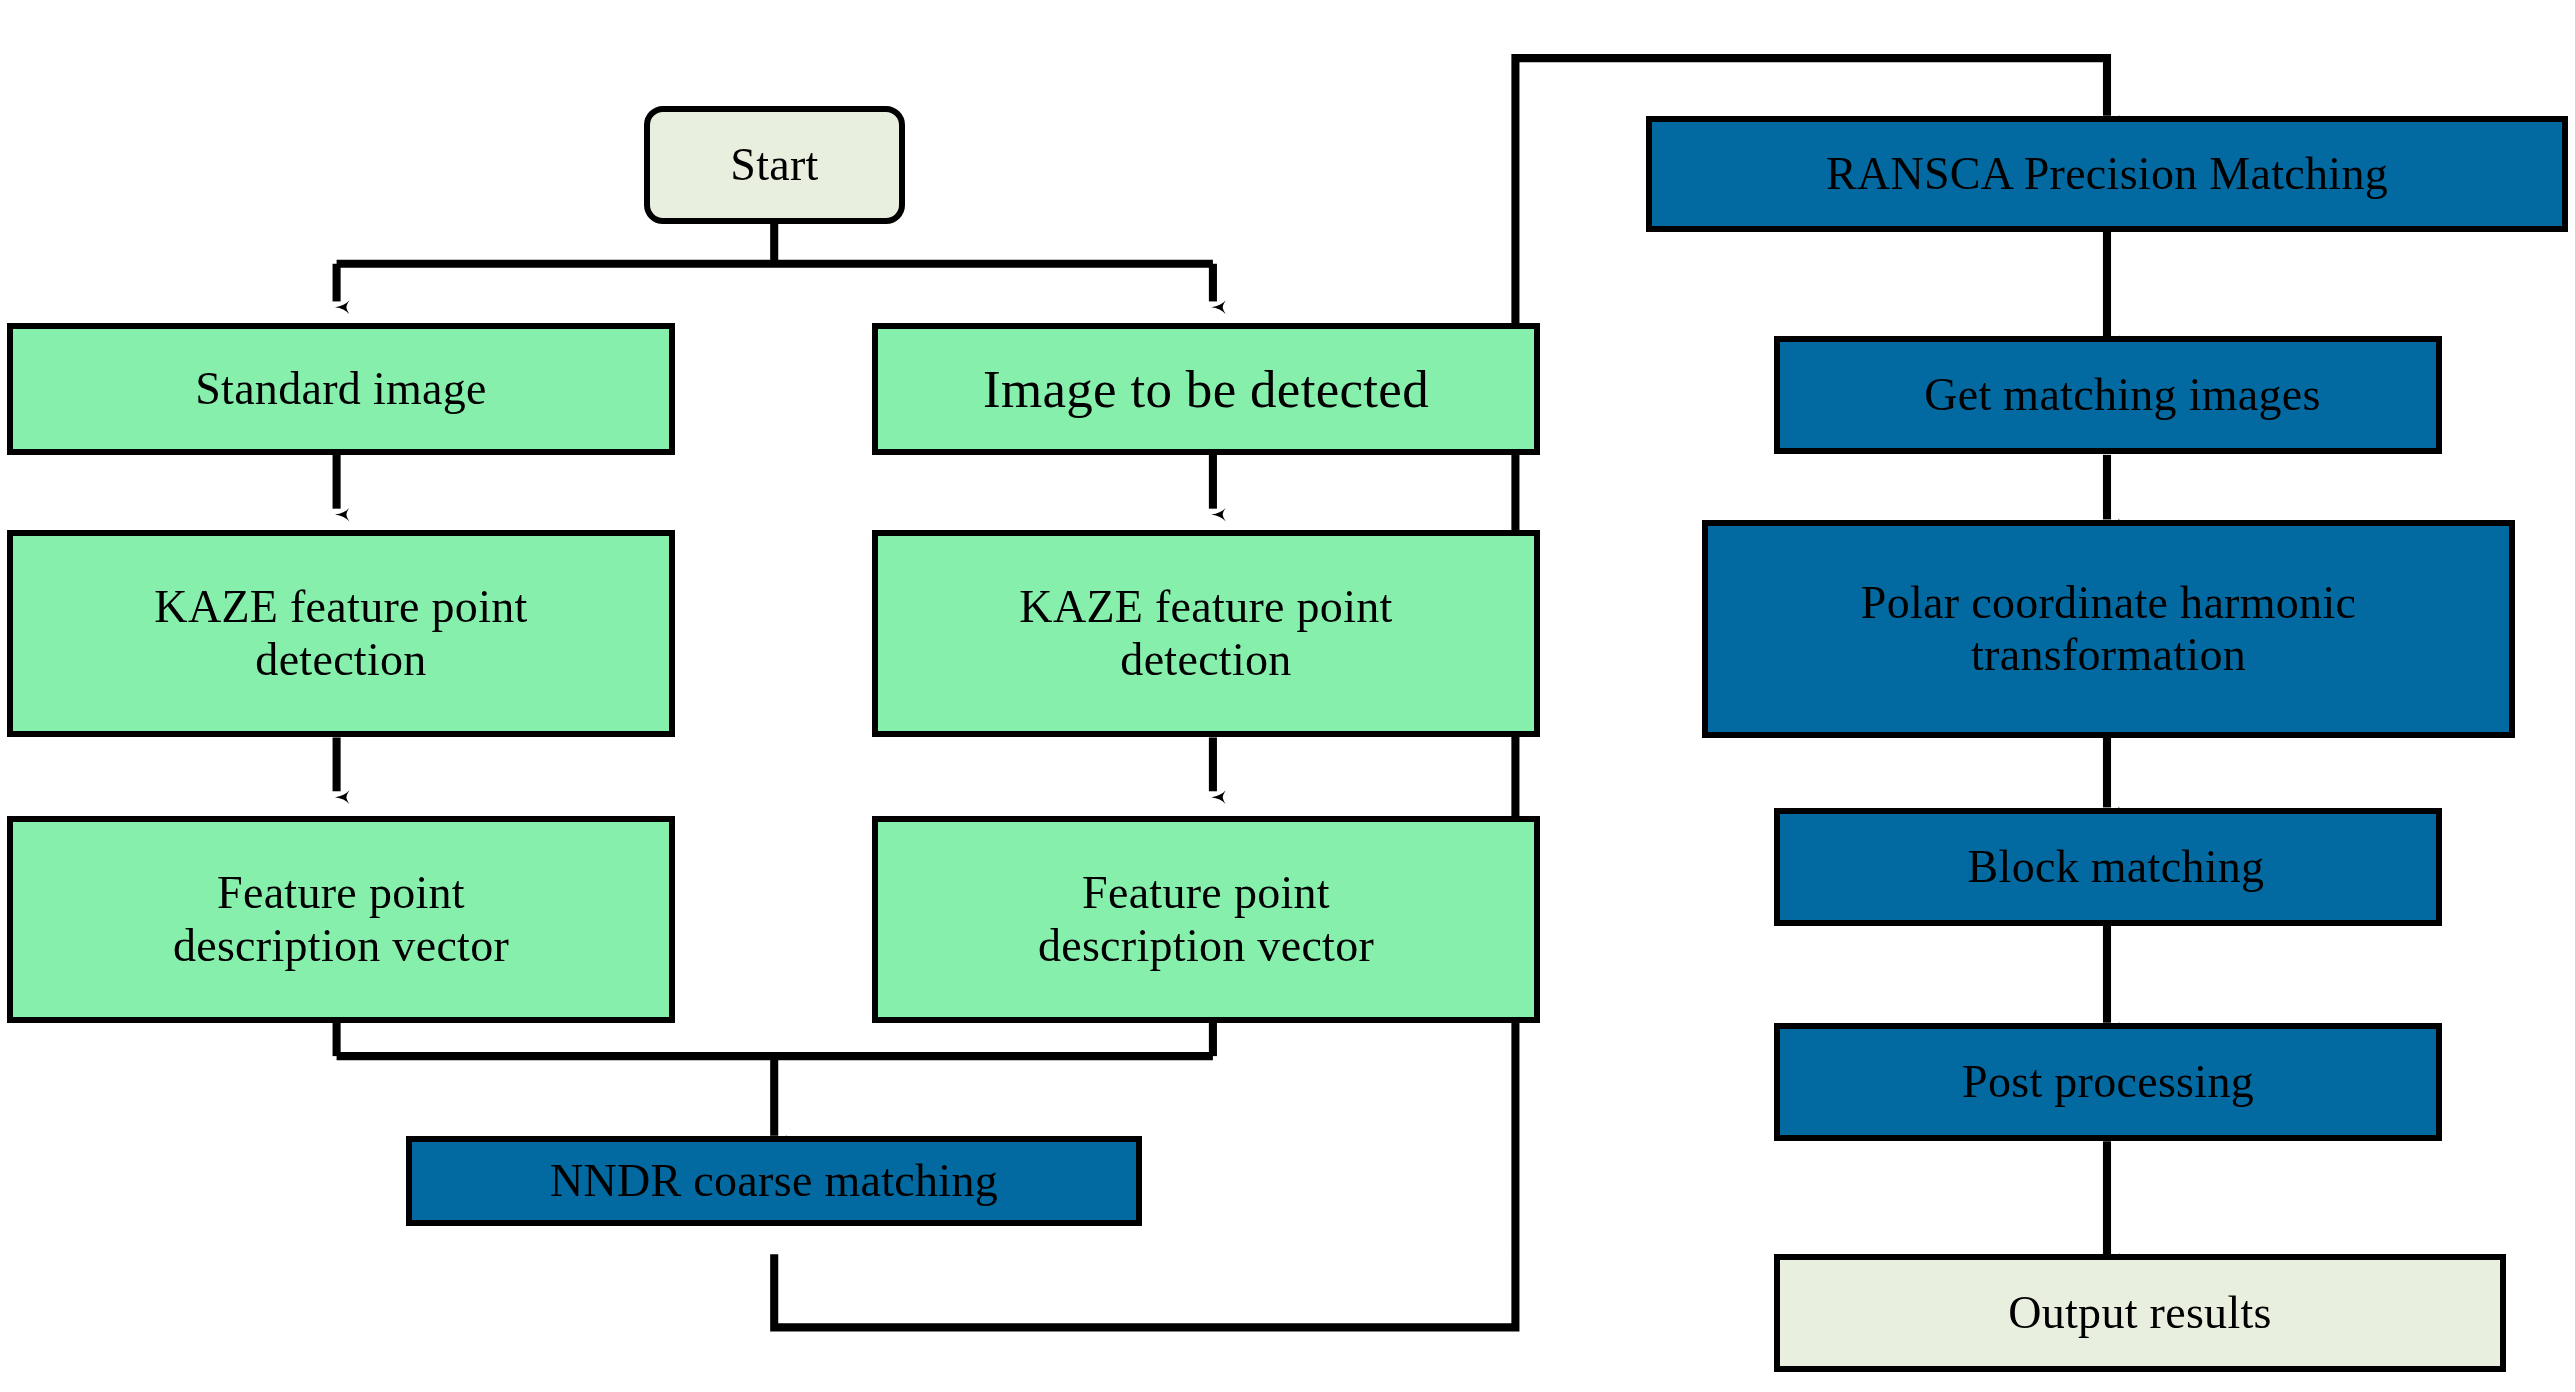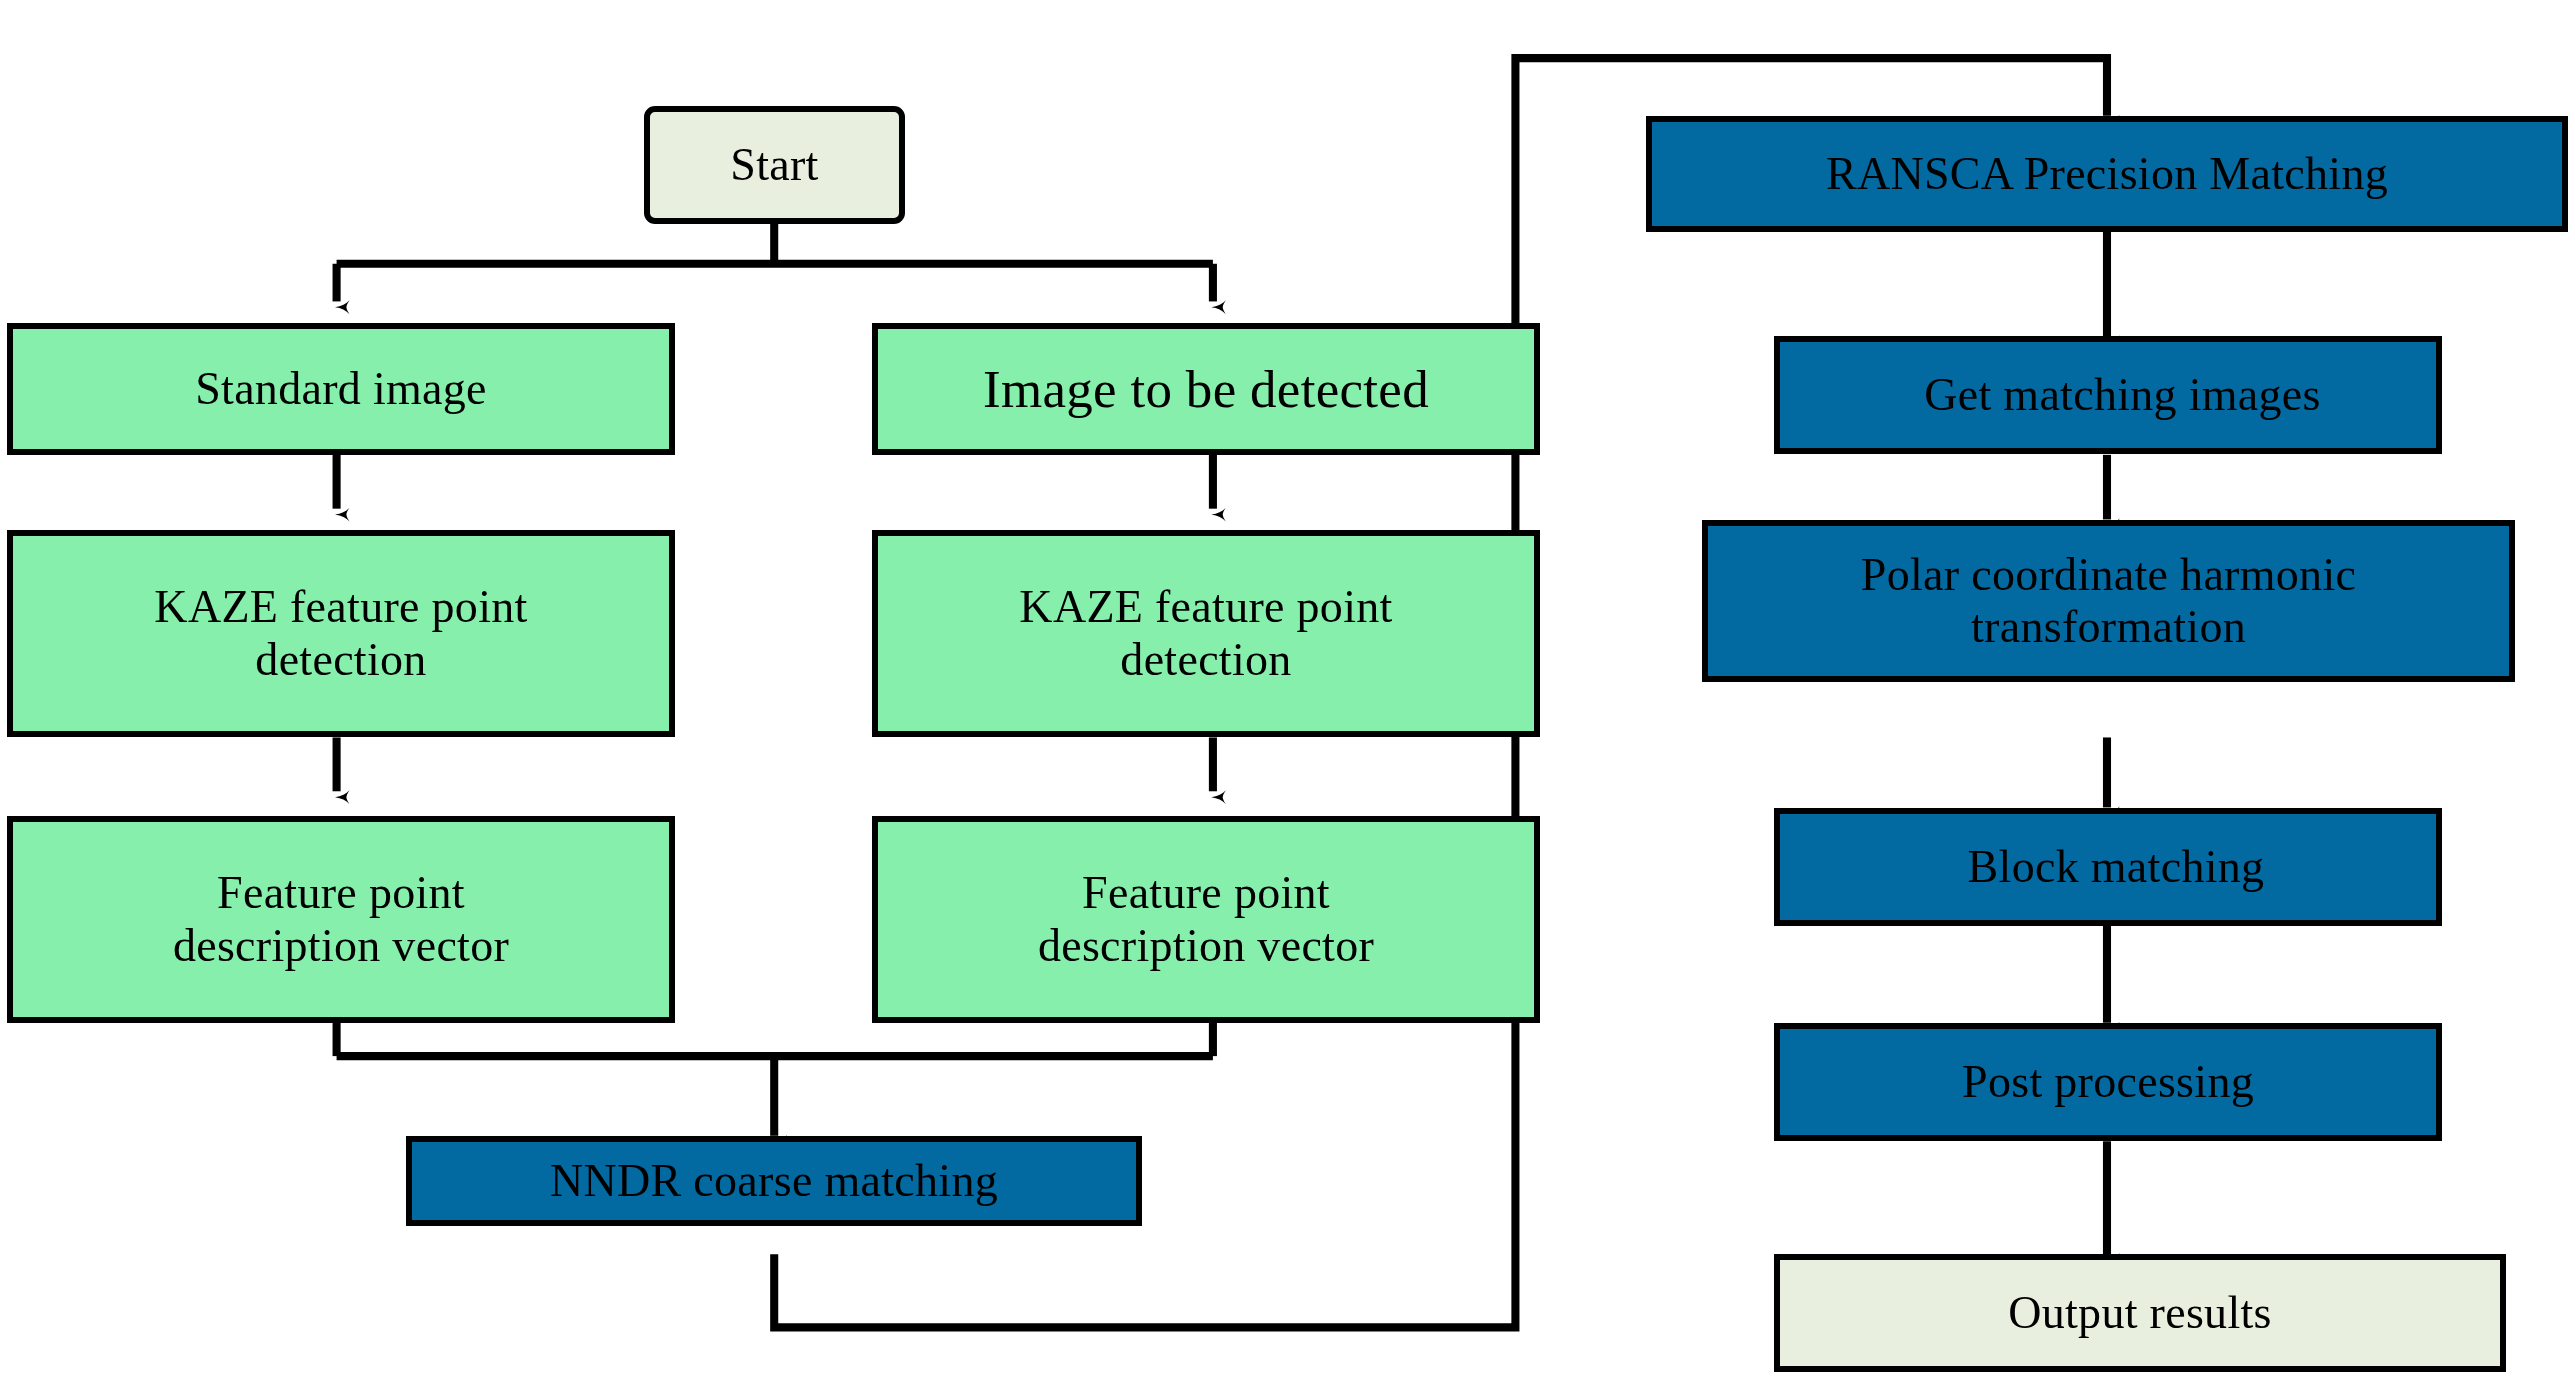--- a/index.html
+++ b/index.html
@@ -37,21 +37,21 @@
   }
   .node .label {
     display: block;
     width: 100%;
     padding: 0 5.4px;
     white-space: pre-line;
   }
   .fill-peach  { background: #86efac; }
   .fill-cream  { background: #0369a1; }
   .fill-green  { background: #e9efdf; }
-  .terminator  { border-radius: 11px; }
+  .terminator  { border-radius: 19px; }
 </style>
 </head>
 <body>
 
 <div id="stage">
 
   <svg id="wires" viewBox="0 0 4785 2586" width="2576" height="1392" xmlns="http://www.w3.org/2000/svg">
     <defs>
       <marker id="ah" markerWidth="26" markerHeight="30" refX="2" refY="27" orient="auto" markerUnits="userSpaceOnUse">
         <path d="M13,30 C11.5,18 7,9 0,3 C6,7 10,8.5 13,8.8 C16,8.5 20,7 26,3 C19,9 14.5,18 13,30 Z" fill="#000000"></path>
@@ -125,21 +125,21 @@
   </div>
 
   <div class="node fill-cream" style="left:1646px; top:116px; width:922px; height:116px; font-size:46px;">
     <span class="label">RANSCA Precision Matching</span>
   </div>
 
   <div class="node fill-cream" style="left:1774px; top:336px; width:668px; height:118px; font-size:46px;padding-left:29px;">
     <span class="label">Get matching images</span>
   </div>
 
-  <div class="node fill-cream" style="left:1702px; top:520px; width:813px; height:162px; font-size:46px;">
+  <div class="node fill-cream" style="left:1702px; top:520px; width:813px; height:218px; font-size:46px;">
     <span class="label">Polar coordinate harmonic
 transformation</span>
   </div>
 
   <div class="node fill-cream" style="left:1774px; top:808px; width:668px; height:118px; font-size:46px;padding-left:16px;">
     <span class="label">Block matching</span>
   </div>
 
   <div class="node fill-cream" style="left:1774px; top:1023px; width:668px; height:118px; font-size:46px;">
     <span class="label">Post processing</span>

